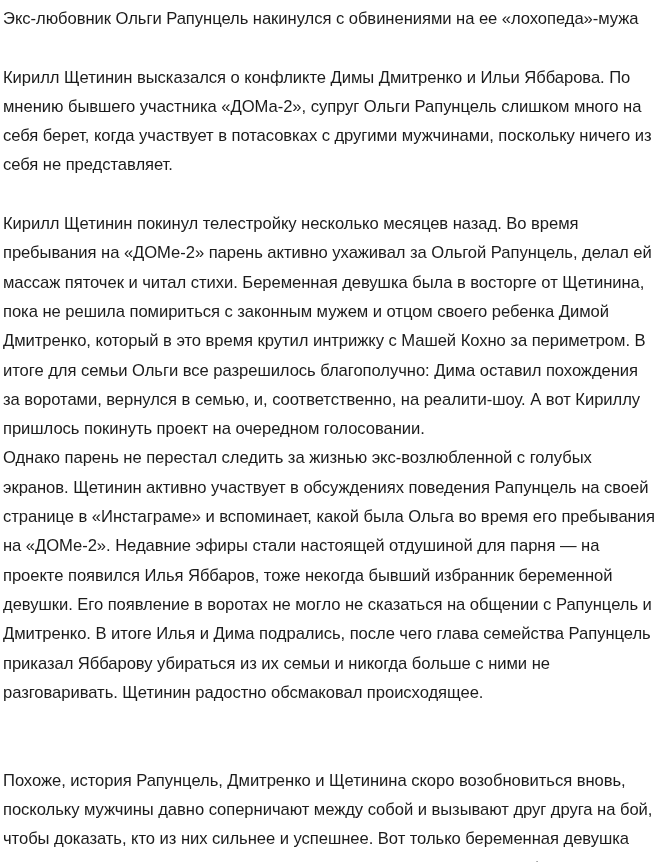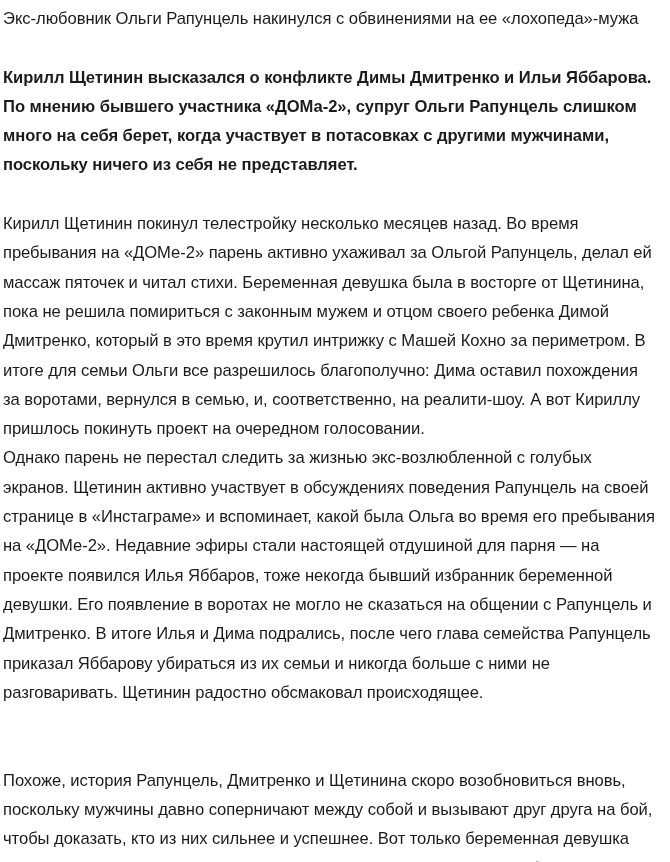--- a/index.html
+++ b/index.html
@@ -48,21 +48,21 @@
 </head>
 <body style="background: rgb(255, 255, 255);">
 
 <div class="page">
   <div class="article">
 
     <p class="para" style="color: rgb(27, 27, 27);">Экс-любовник Ольги Рапунцель накинулся с обвинениями на ее «лохопеда»-мужа</p>
 
     <div class="gap-blank"></div>
 
-    <p class="para" style="color: rgb(27, 27, 27); font-weight: bold;">Кирилл Щетинин высказался о конфликте Димы Дмитренко и Ильи Яббарова. По мнению бывшего участника «ДОМа-2», супруг Ольги Рапунцель слишком много на себя берет, когда участвует в потасовках с другими мужчинами, поскольку ничего из себя не представляет.</p>
+    <p class="para" style="color: rgb(27, 27, 27);">Кирилл Щетинин высказался о конфликте Димы Дмитренко и Ильи Яббарова. По мнению бывшего участника «ДОМа-2», супруг Ольги Рапунцель слишком много на себя берет, когда участвует в потасовках с другими мужчинами, поскольку ничего из себя не представляет.</p>
 
     <div class="gap-blank"></div>
 
     <p class="para" style="color: rgb(27, 27, 27);">Кирилл Щетинин покинул телестройку несколько месяцев назад. Во время пребывания на «ДОМе-2» парень активно ухаживал за Ольгой Рапунцель, делал ей массаж пяточек и читал стихи. Беременная девушка была в восторге от Щетинина, пока не решила помириться с законным мужем и отцом своего ребенка Димой Дмитренко, который в это время крутил интрижку с Машей Кохно за периметром. В итоге для семьи Ольги все разрешилось благополучно: Дима оставил похождения за воротами, вернулся в семью, и, соответственно, на реалити-шоу. А вот Кириллу пришлось покинуть проект на очередном голосовании.</p>
 
     <div class="gap-none"></div>
 
     <p class="para" style="color: rgb(27, 27, 27);">Однако парень не перестал следить за жизнью экс-возлюбленной с голубых экранов. Щетинин активно участвует в обсуждениях поведения Рапунцель на своей странице в «Инстаграме» и вспоминает, какой была Ольга во время его пребывания на «ДОМе-2». Недавние эфиры стали настоящей отдушиной для парня — на проекте появился Илья Яббаров, тоже некогда бывший избранник беременной девушки. Его появление в воротах не могло не сказаться на общении с Рапунцель и Дмитренко. В итоге Илья и Дима подрались, после чего глава семейства Рапунцель приказал Яббарову убираться из их семьи и никогда больше с ними не разговаривать. Щетинин радостно обсмаковал происходящее.</p>
 
     <div class="gap-blank"></div>

